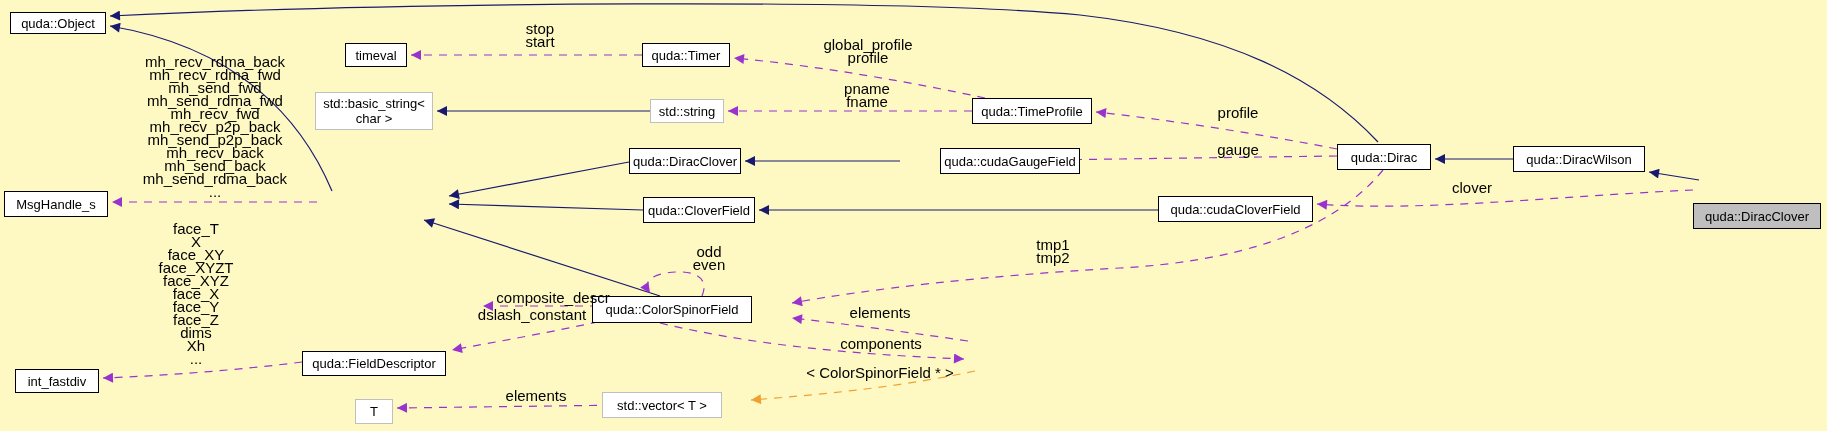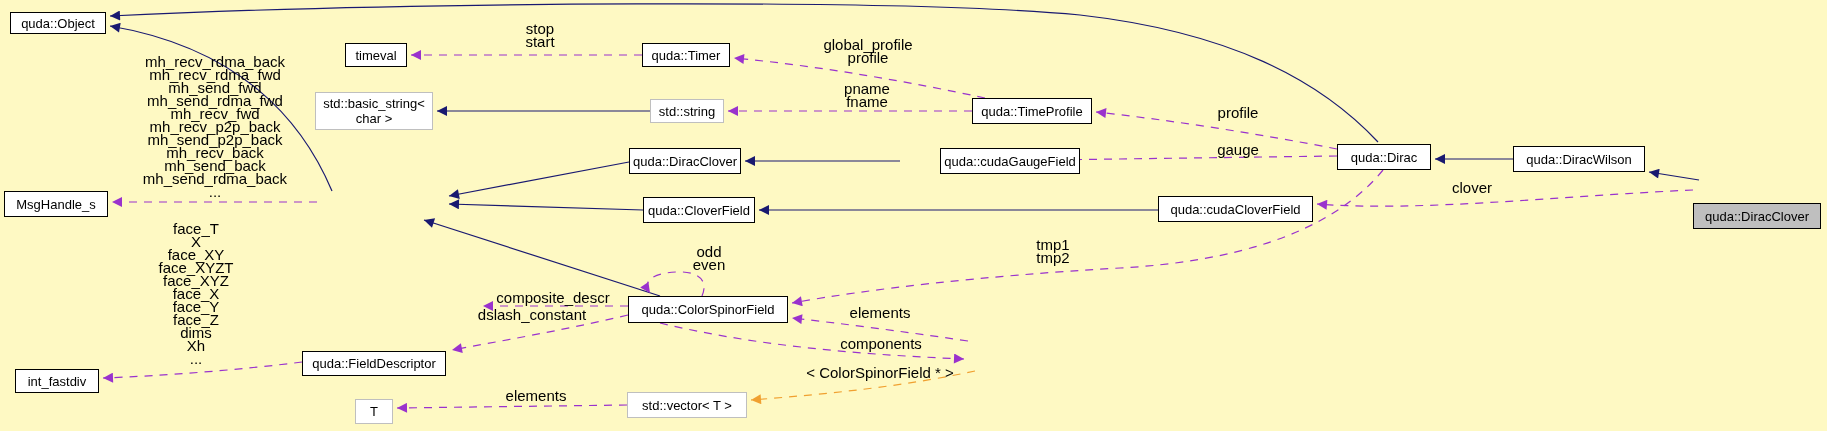--- a/index.html
+++ b/index.html
@@ -83,25 +83,25 @@
   <div class="node ext" style="left:650px;top:99px;width:74px;height:24px">std::string</div>
   <div class="node" style="left:972px;top:98px;width:120px;height:26px">quda::TimeProfile</div>
   <div class="node" style="left:629px;top:148px;width:112px;height:26px">quda::DiracClover</div>
   <div class="node" style="left:940px;top:148px;width:140px;height:26px">quda::cudaGaugeField</div>
   <div class="node" style="left:4px;top:191px;width:104px;height:26px">MsgHandle_s</div>
   <div class="node" style="left:643px;top:197px;width:112px;height:26px">quda::CloverField</div>
   <div class="node" style="left:1158px;top:196px;width:155px;height:26px">quda::cudaCloverField</div>
   <div class="node" style="left:1337px;top:144px;width:94px;height:26px">quda::Dirac</div>
   <div class="node" style="left:1513px;top:146px;width:132px;height:26px">quda::DiracWilson</div>
   <div class="node hl" style="left:1693px;top:177px;width:128px;height:26px">quda::DiracClover</div>
-  <div class="node" style="left:628px;top:296px;width:160px;height:27px">quda::ColorSpinorField</div>
+  <div class="node" style="left:592px;top:296px;width:160px;height:27px">quda::ColorSpinorField</div>
   <div class="node" style="left:302px;top:351px;width:144px;height:25px">quda::FieldDescriptor</div>
   <div class="node" style="left:15px;top:369px;width:84px;height:24px">int_fastdiv</div>
   <div class="node ext" style="left:355px;top:399px;width:38px;height:25px">T</div>
-  <div class="node ext" style="left:627px;top:392px;width:120px;height:26px">std::vector&lt; T &gt;</div>
+  <div class="node ext" style="left:602px;top:392px;width:120px;height:26px">std::vector&lt; T &gt;</div>
 
   <div class="elabel" style="left:540px;top:22px">stop
 start</div>
   <div class="elabel" style="left:868px;top:38px">global_profile
 profile</div>
   <div class="elabel" style="left:867px;top:82px">pname
 fname</div>
   <div class="elabel" style="left:1238px;top:106px">profile</div>
   <div class="elabel" style="left:1238px;top:143px">gauge</div>
   <div class="elabel" style="left:1472px;top:181px">clover</div>

